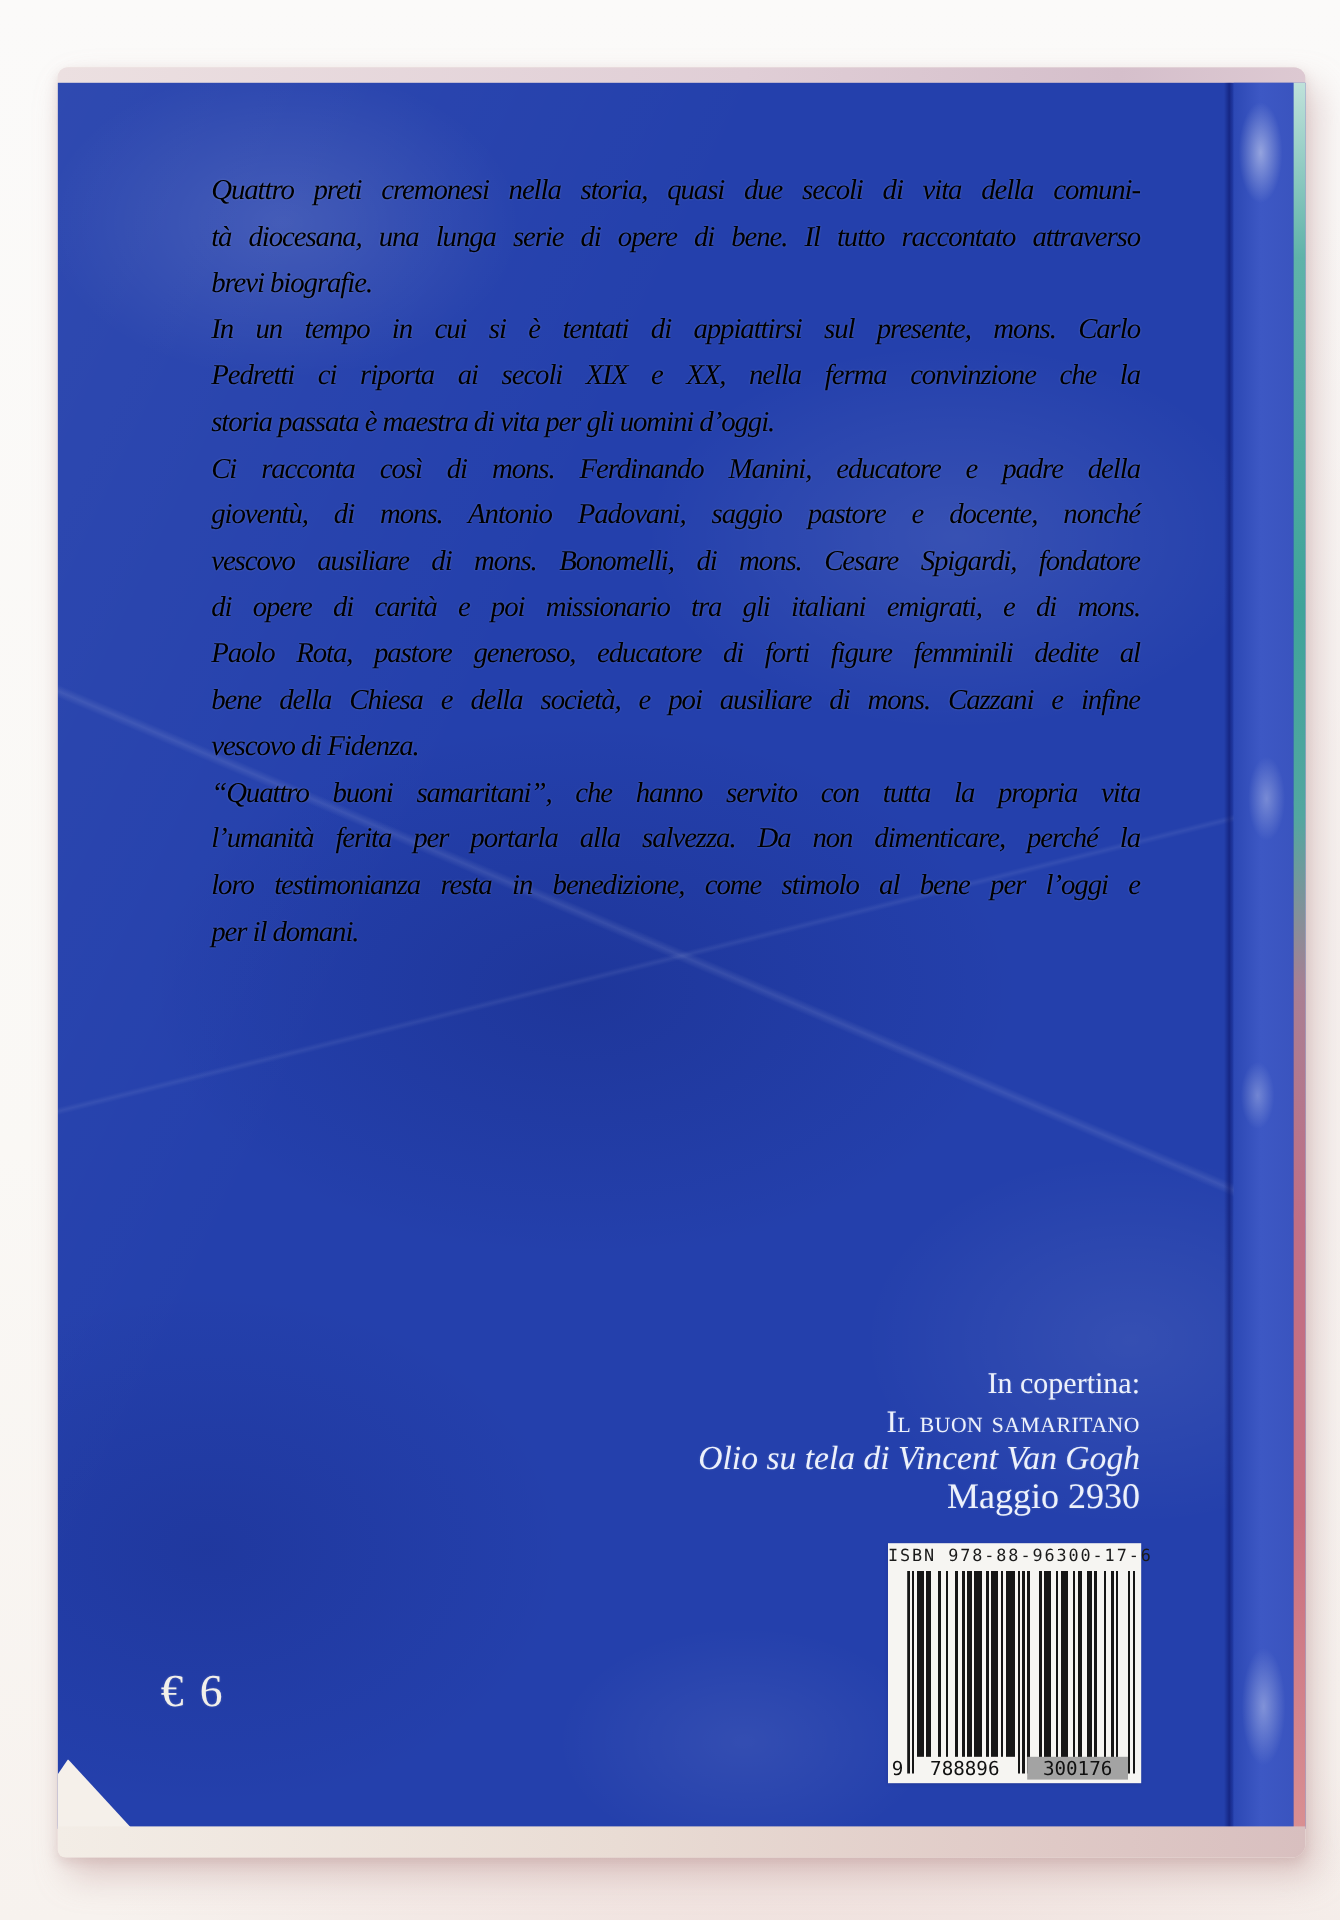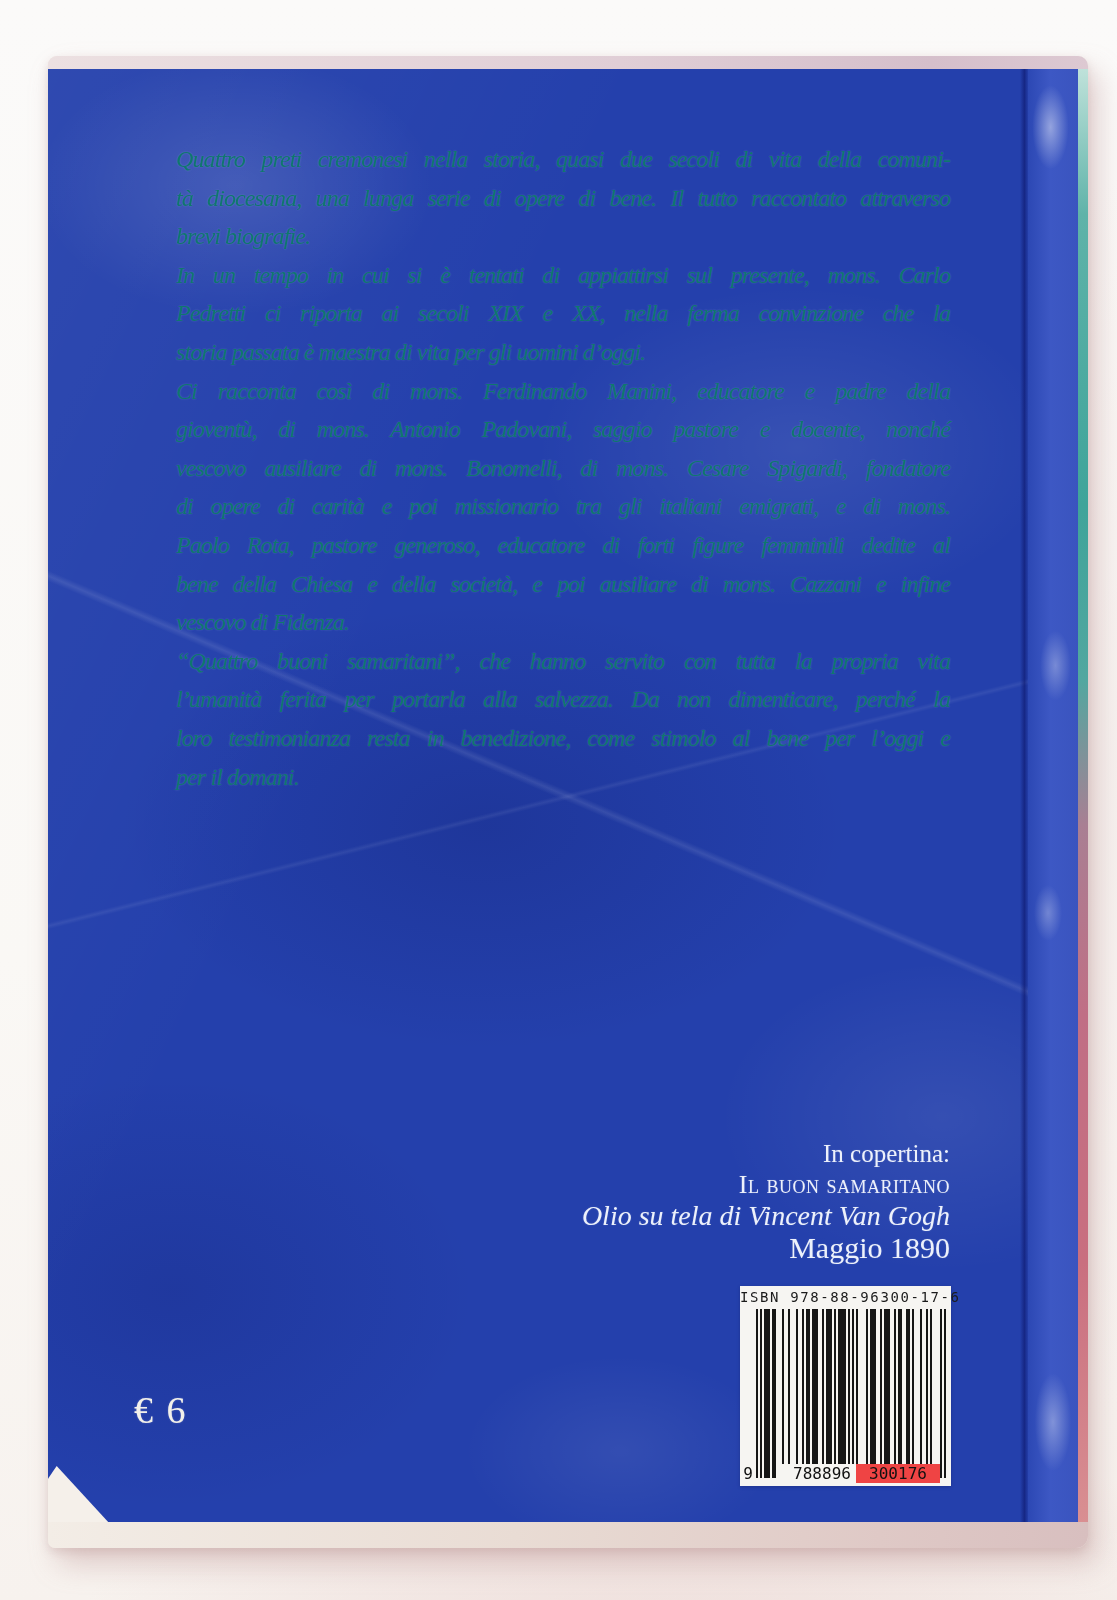--- a/index.html
+++ b/index.html
@@ -58,21 +58,21 @@
   .edge-outer{position:absolute;right:0;top:13px;bottom:24px;width:10px;
     background:linear-gradient(180deg,
       #bfe2da 0%, #5fb3a9 10%, #3fa49a 30%, #52a7a0 42%,
       #a97f93 52%, #c06f85 65%, #c96f7f 82%, #d98f92 100%);}
   
   .corner-cut{position:absolute;left:0;bottom:24px;width:62px;height:58px;
     background:#f5f0ea;
     clip-path:polygon(0 100%, 0 22%, 14% 0, 100% 100%);}
   
   .blurb{position:absolute;left:128px;top:84px;width:774px;
-    color:#0f766e;font-style:italic;font-size:24px;line-height:38.6px;
+    color:#000000;font-style:italic;font-size:24px;line-height:38.6px;
     letter-spacing:-0.9px;text-shadow:0 0 2px rgba(210,225,255,.25);}
   .bl{text-align:justify;text-align-last:justify;}
   .be{text-align:left;}
   
   .cover-note{position:absolute;right:138px;top:1082px;text-align:right;
     color:#edf1fb;text-shadow:0 0 2px rgba(210,225,255,.2);font-family:Liberation Serif, serif;}
   .cn-label{font-size:25px;line-height:31px;}
   .cn-title{font-size:26px;line-height:31px;font-variant:small-caps;letter-spacing:.5px;text-align:right;}
   .cn-medium{font-size:28px;line-height:31px;font-style:italic;}
   .cn-date{font-size:30px;line-height:33px;}
@@ -83,22 +83,22 @@
   .barcode-label{position:absolute;left:692px;top:1230px;width:211px;height:200px;
     background:#f6f5f2;box-shadow:0 1px 3px rgba(20,30,90,.35);}
   .isbn-text{position:absolute;top:3px;left:0;right:0;text-align:center;
     font-family:"DejaVu Sans Mono", monospace;font-size:14px;letter-spacing:1.6px;
     color:#1b1b1b;white-space:nowrap;}
   .bars{position:absolute;left:16px;top:23px;width:190px;bottom:8px;}
   .bars svg{width:100%;height:100%;display:block;}
   .digit{position:absolute;bottom:3px;height:19px;line-height:19px;
     font-family:"DejaVu Sans Mono", monospace;font-size:16px;color:#111;text-align:center;}
   .d-lead{left:1px;width:14px;}
-  .d-left{left:40px;width:84px;background:#f6f5f2;}
-  .d-right{left:116px;width:84px;background:#ef4444;}
+  .d-left{left:22px;width:84px;background:#f6f5f2;}
+  .d-right{left:116px;width:84px;background:#a3a3a3;}
 </style>
 </head>
 <body>
 
 <div class="photo">
   <div class="book">
     <div class="edge-top"></div>
     <div class="cover"></div>
     <div class="spine-groove"></div>
     <div class="spine-band"></div>
@@ -123,21 +123,21 @@
       <div class="bl">“Quattro buoni samaritani”, che hanno servito con tutta la propria vita</div>
       <div class="bl">l’umanità ferita per portarla alla salvezza. Da non dimenticare, perché la</div>
       <div class="bl">loro testimonianza resta in benedizione, come stimolo al bene per l’oggi e</div>
       <div class="be">per il domani.</div>
     </div>
 
     <div class="cover-note">
       <div class="cn-label">In copertina:</div>
       <div class="cn-title">Il buon samaritano</div>
       <div class="cn-medium">Olio su tela di Vincent Van Gogh</div>
-      <div class="cn-date">Maggio 1890</div>
+      <div class="cn-date">Maggio 2930</div>
     </div>
 
     <div class="price">€ 6</div>
 
     <div class="barcode-label">
       <div class="isbn-text">ISBN 978-88-96300-17-6</div>
       <div class="bars">
         <svg viewBox="0 0 95 60" preserveAspectRatio="none" shape-rendering="crispEdges">
             <rect x="0" y="0" width="1" height="60" fill="#161616"></rect>
             <rect x="2" y="0" width="1" height="60" fill="#161616"></rect>

